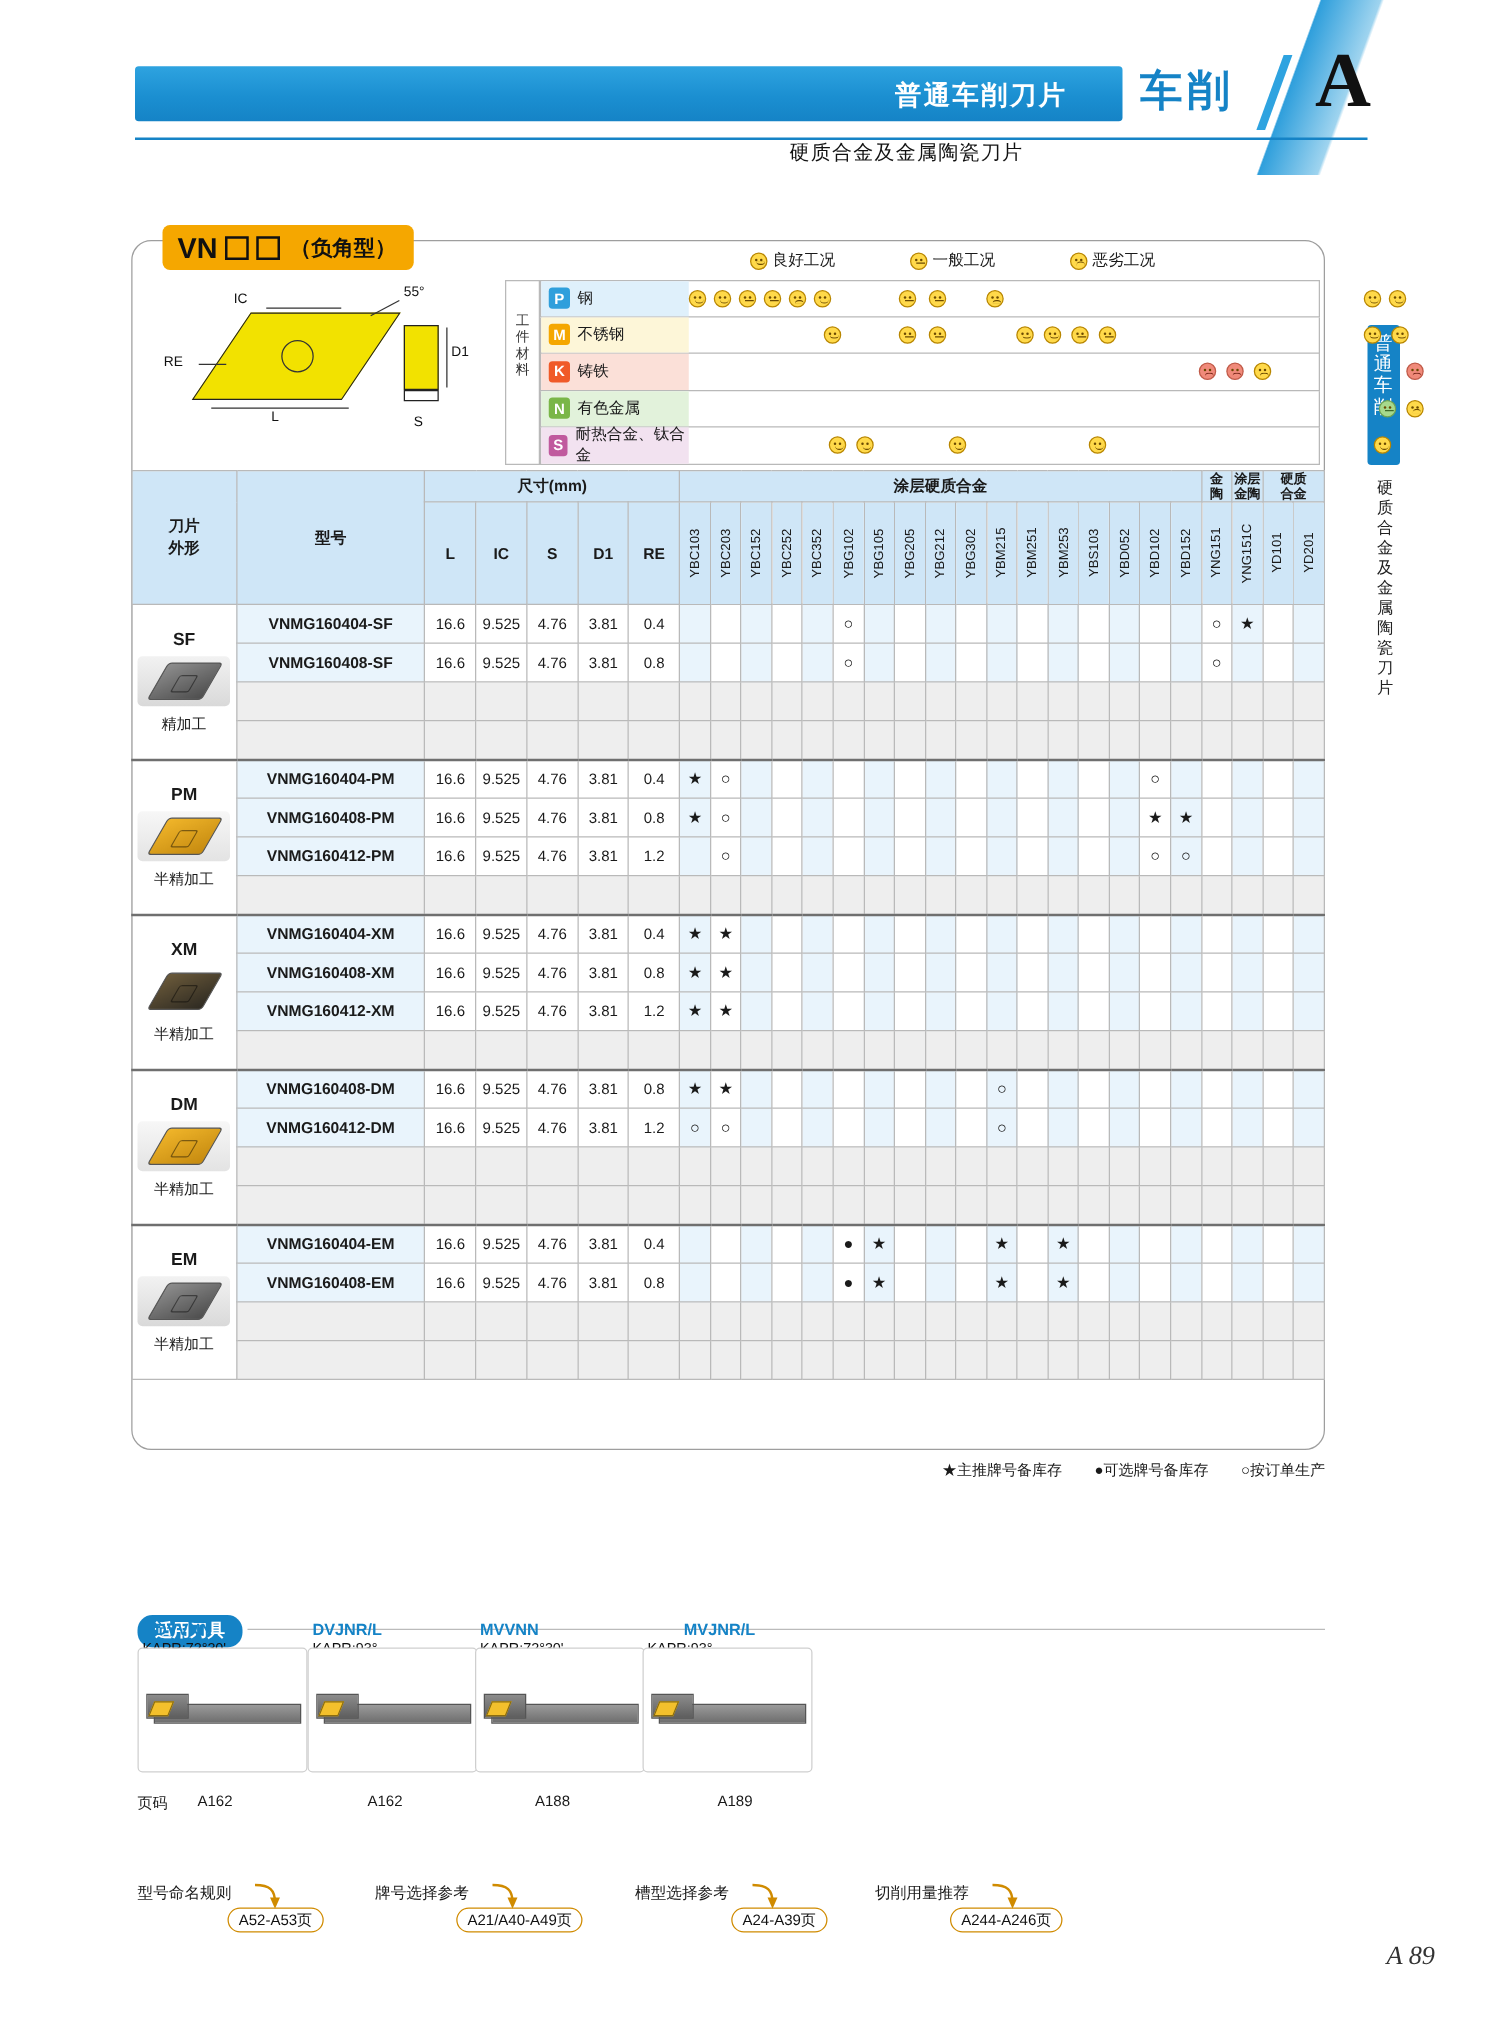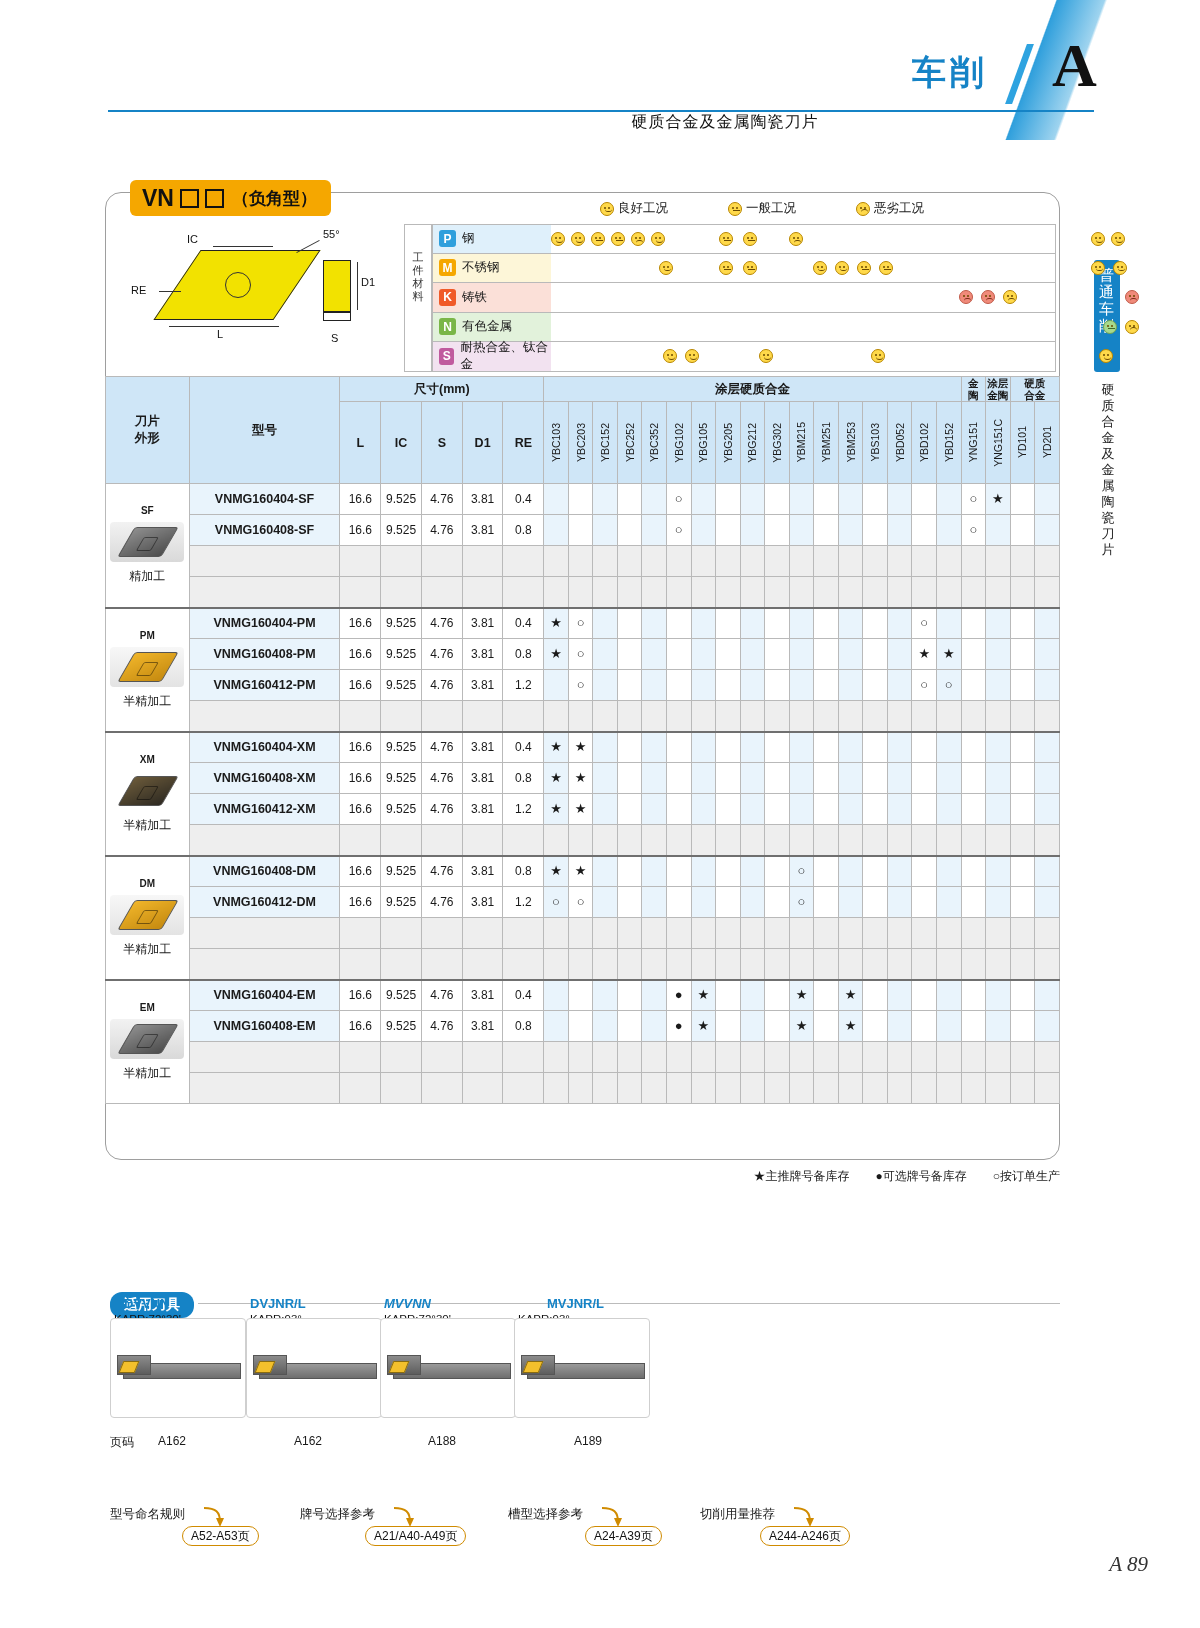--- a/index.html
+++ b/index.html
@@ -162,21 +162,21 @@
   }
   .colshape { width:82px;font-family:Liberation Mono, monospace; }
   .colmodel { width:148px; }
   .coldim { width:40px; }
   .rowmodel { text-align:left; padding-left:10px; font-weight:bold; font-size:12.5px; }
   .rh { height:31px; }
   .blank-row td { height:31px; background:#eeeeee; }
   .band { background:#e9f4fc; }
   .grp-sep { border-top:2px solid #6f6f6f !important; }
   .shape-cell { vertical-align:middle; font-size:13px; font-weight:bold; }
-  .shape-name { font-weight:bold; font-size:10px; display:block; margin-bottom:6px; }
+  .shape-name { font-weight:bold; font-size:14px; display:block; margin-bottom:6px; }
   .shape-note { display:block; font-size:12px; font-weight:normal; margin-top:6px; }
   .ins {
     width:74px; height:40px; margin:0 auto;
     border-radius:4px; position:relative;
   }
   .ins .dia {
     position:absolute; left:16px; top:5px; width:44px; height:30px;
     transform:skewX(-30deg); border:1px solid #555; border-radius:3px;
   }
   .ins .dia::after {
@@ -234,20 +234,23 @@
     position:absolute; right:52px; top:1552px;
     font-family:"Liberation Serif", serif; font-style:italic;
     font-size:21px; color:#333;
   }
 </style>
 </head>
 <body>
 
 <div class="hdr-wrap">
   <div class="hdr-diag"></div>
+  <div class="hdr-bar">
+    <div class="hdr-bar-title">普通车削刀片</div>
+  </div>
   <div class="hdr-cat">车削</div>
   <div class="hdr-slash">
       <i></i>
     </div>
   <div class="hdr-A">A</div>
   <div class="hdr-sub-line"></div>
   <div class="hdr-sub">硬质合金及金属陶瓷刀片</div>
 </div>
 
 <div class="side-tab">
@@ -1173,21 +1176,21 @@
     <div class="tool-title" style="left: 250px;">DVJNR/L</div>
     <div class="tool-kapr" style="left: 250px;">KAPR:93°</div>
     <div class="tool-card" style="left: 246px;">
       <div class="tool-img">
         <div class="holder"></div>
         <div class="holder-head"></div>
         <div class="holder-tip"></div>
       </div>
     </div>
     <div class="tool-page" style="left: 294px;">A162</div>
-    <div class="tool-title" style="left: 384px; font-style: italic;">MVVNN</div>
+    <div class="tool-title" style="left: 384px;">MVVNN</div>
     <div class="tool-kapr" style="left: 384px;">KAPR:72°30'</div>
     <div class="tool-card" style="left: 380px;">
       <div class="tool-img">
         <div class="holder"></div>
         <div class="holder-head"></div>
         <div class="holder-tip"></div>
       </div>
     </div>
     <div class="tool-page" style="left: 428px;">A188</div>
     <div class="tool-title" style="left: 547px;">MVJNR/L</div>

